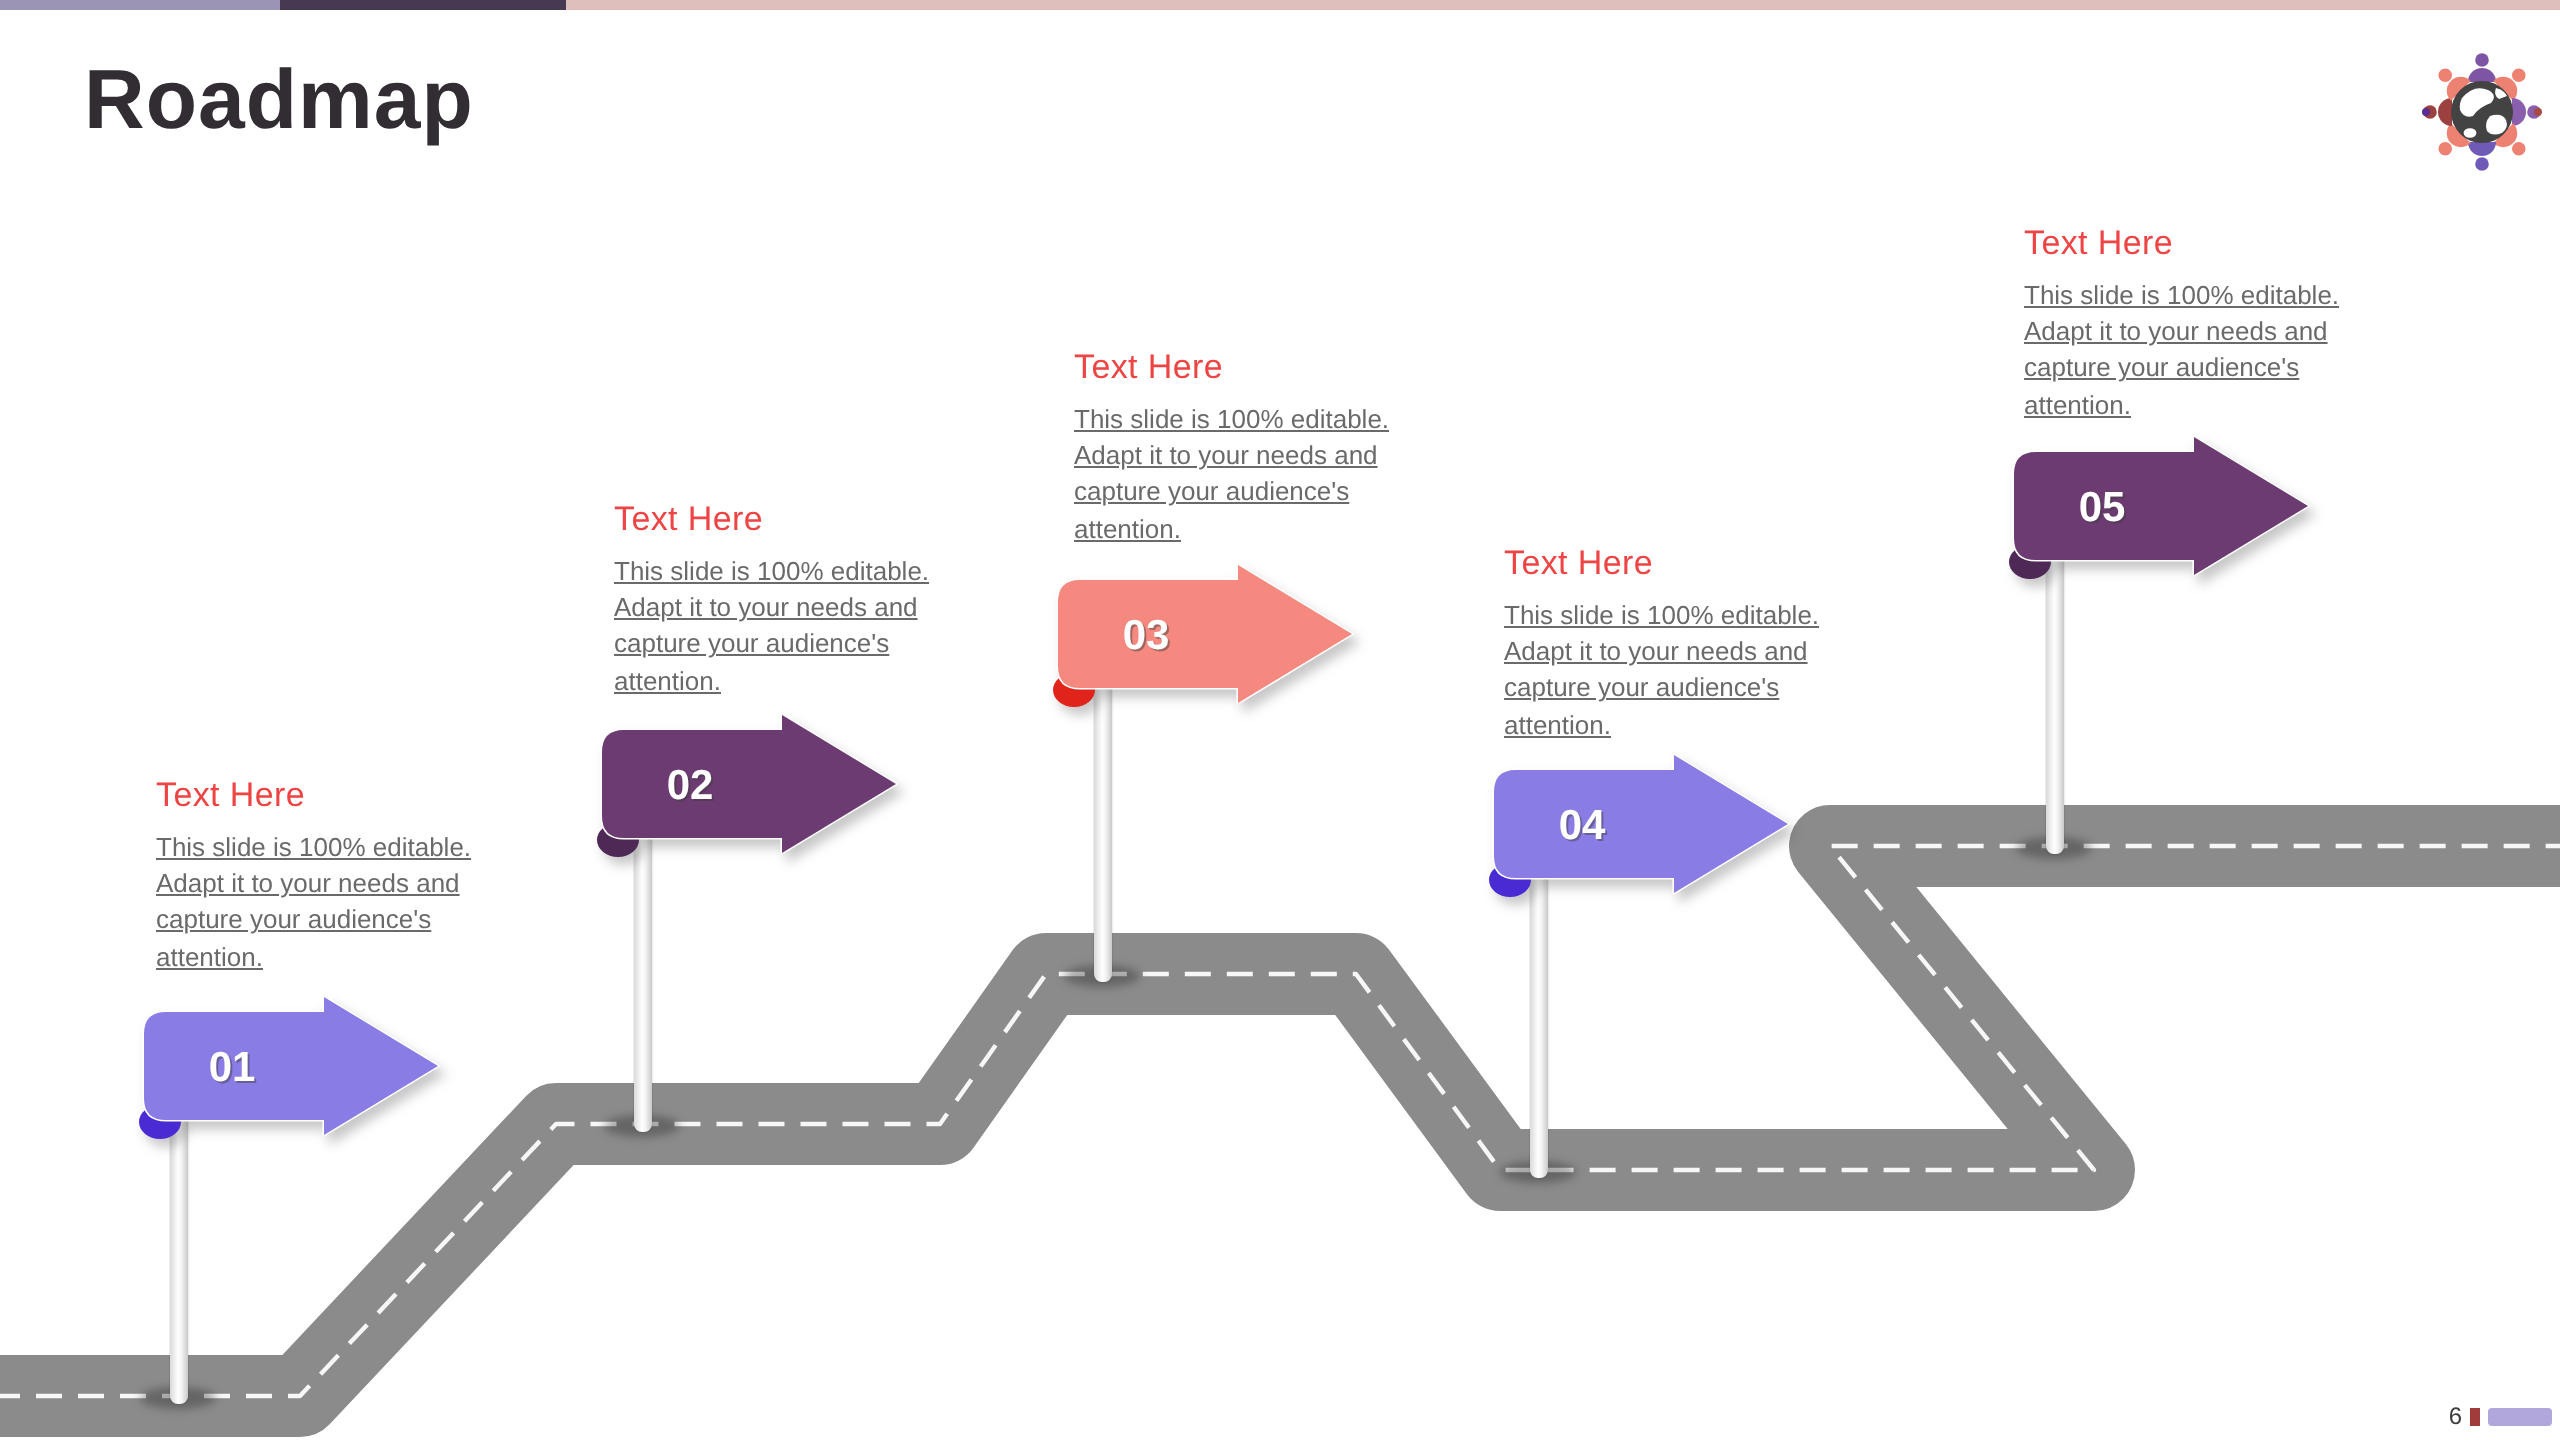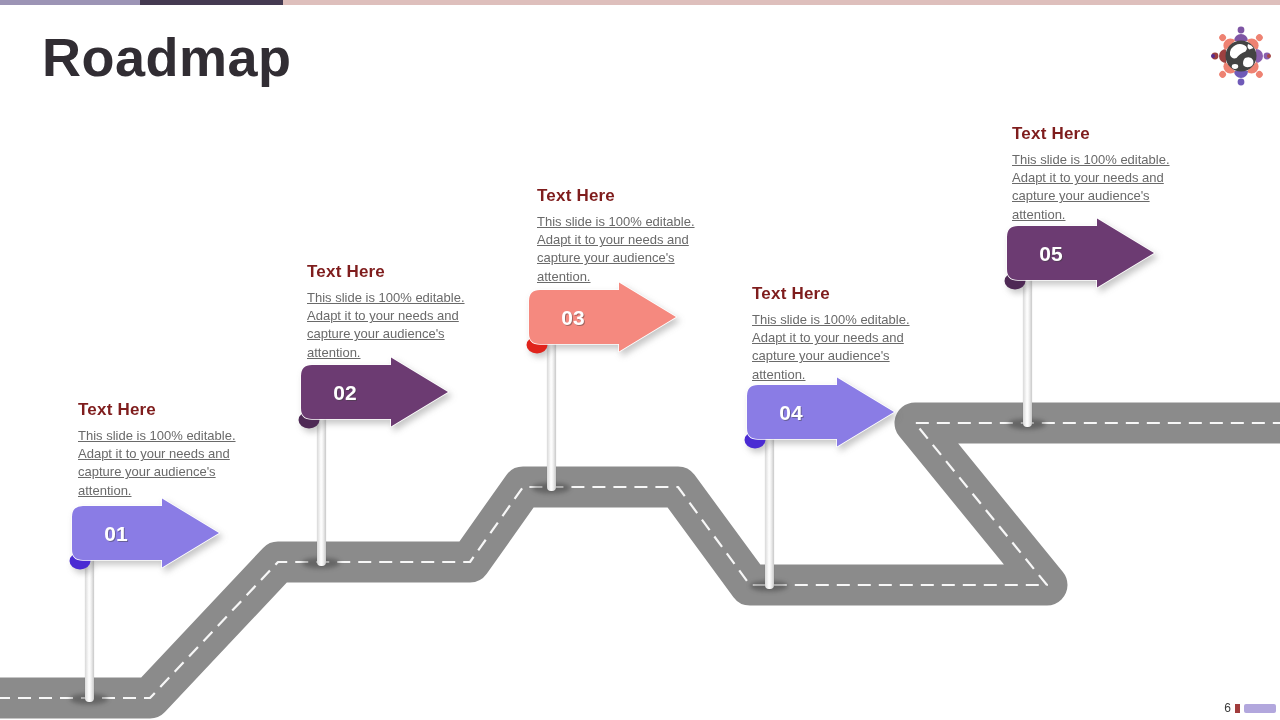--- a/index.html
+++ b/index.html
@@ -9,21 +9,21 @@
     -webkit-font-smoothing:antialiased;
   }
   
   .topbar{position:absolute;top:0;left:0;right:0;height:5px;display:flex;z-index:10;}
   .topbar .seg1{width:140px;height:100%;}
   .topbar .seg2{width:143px;height:100%;}
   .topbar .seg3{flex:1;height:100%;}
   
   .slide-title{
     position:absolute;left:42px;top:26px;margin:0;z-index:10;
-    font-size:54px;font-weight:800;color:#312d33;letter-spacing:.5px;
+    font-size:42px;font-weight:800;color:#312d33;letter-spacing:.5px;
   }
   
   .logo{position:absolute;left:1205px;top:20px;z-index:10;}
   
   .road-svg{position:absolute;left:0;top:0;z-index:1;}
   
   .pole{
     position:absolute;width:9px;z-index:3;border-radius:4px;
     background:linear-gradient(90deg,#d9d9d9 0%,#ffffff 45%,#f3f3f3 65%,#c9c9c9 100%);
     box-shadow:0 0 1px rgba(0,0,0,.25);
@@ -44,21 +44,21 @@
   .sign .flag{stroke:#ffffff;stroke-width:1.6;stroke-linejoin:round;paint-order:stroke;}
   .sign text{
     font-family:"Liberation Sans",sans-serif;font-weight:bold;font-size:21px;
     fill:#ffffff;text-anchor:middle;
   }
   .sign .num-shadow{fill:rgba(60,60,60,.45);}
   .s1{left:67px;top:498px;} .s2{left:296px;top:357px;} .s3{left:524px;top:282px;}
   .s4{left:742px;top:377px;} .s5{left:1002px;top:218px;}
   
   .m-text{position:absolute;width:170px;z-index:5;}
-  .m-text h3{margin:12px 0 7px 0;font-size:17px;font-weight:bold;color:#7f1d1d;letter-spacing:.2px;}
+  .m-text h3{margin:0 0 7px 0;font-size:17px;font-weight:normal;color:#ef4444;letter-spacing:.2px;}
   .m-text p{margin:0;font-size:13px;line-height:1.4;color:#6a6a6a;text-decoration:underline;}
   .t1{left:78px;top:388px;} .t2{left:307px;top:250px;} .t3{left:537px;top:174px;}
   .t4{left:752px;top:272px;} .t5{left:1012px;top:112px;}
   
   .footer{position:absolute;right:4px;bottom:5px;display:flex;align-items:center;gap:4px;z-index:10;}
   .footer .pagenum{font-size:12px;color:#3c3c3c;}
   .footer .bar-small{width:5px;height:9px;}
   .footer .bar-wide{width:32px;height:9px;border-radius:2px;}
 </style>
 </head>

